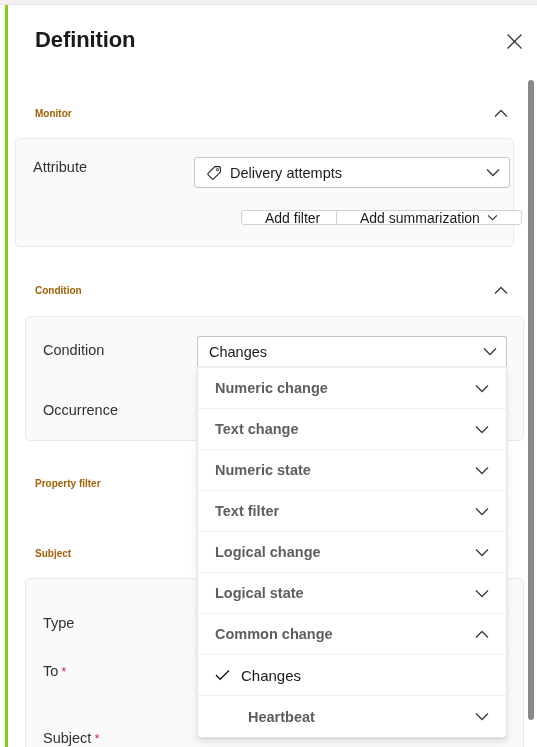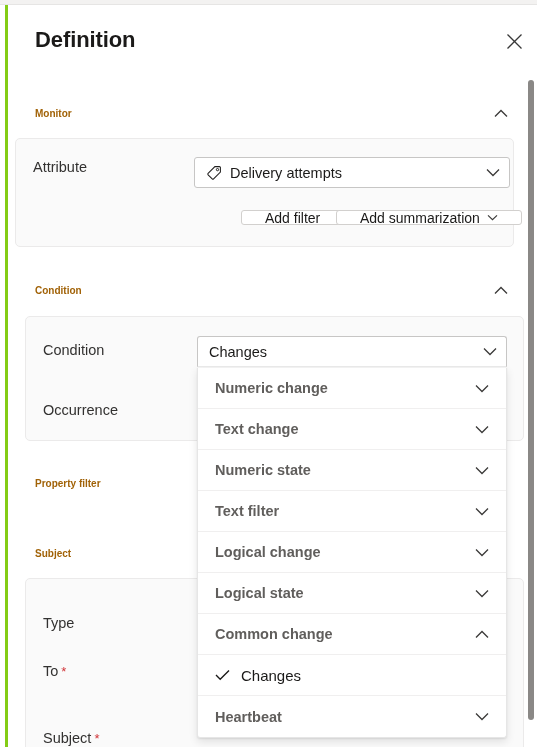--- a/index.html
+++ b/index.html
@@ -223,21 +223,21 @@
     width: 22px;
     display: flex;
     align-items: center;
     flex-shrink: 0;
   }
   .dd-option .dd-o-label {
     font-size: 15px;
     color: #1b1a19;
     margin-left: 4px;
   }
-  .dd-last { border-bottom: none; }
+  .dd-last { border-bottom: none; margin-left: 33px; }
 
   
   .scrollbar-track {
     position: absolute;
     right: 0;
     top: 5px;
     width: 12px;
     height: 742px;
     background: transparent;
     z-index: 80;

